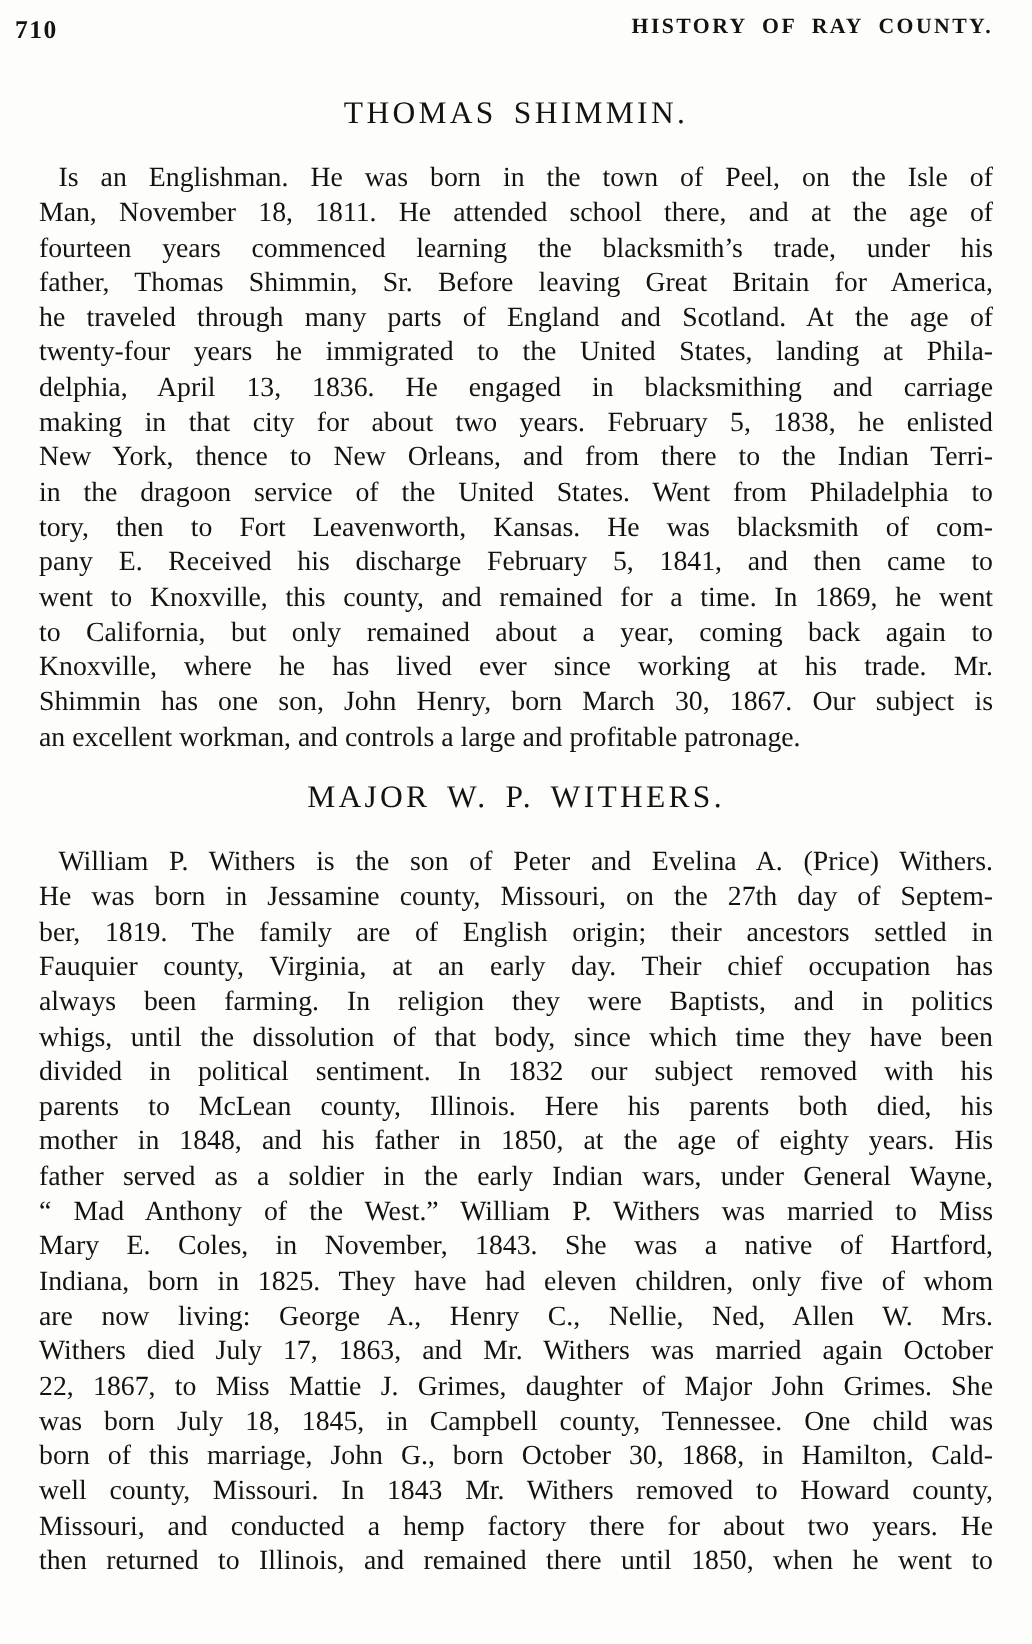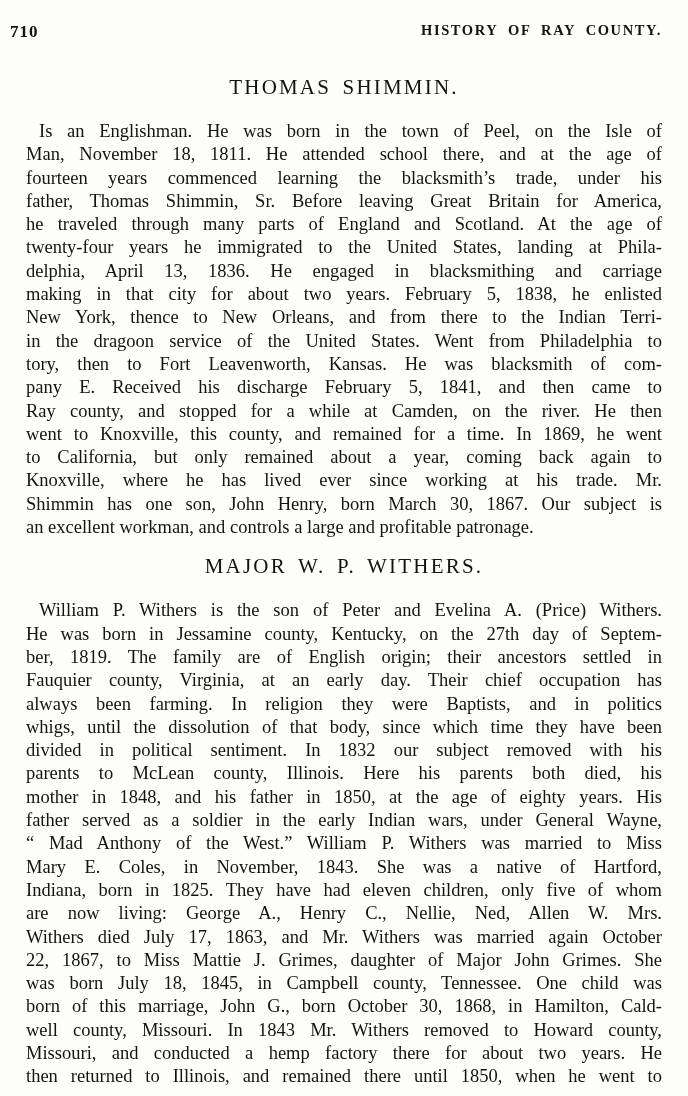--- a/index.html
+++ b/index.html
@@ -13,21 +13,21 @@
     background: #fdfdfb;
     color: #141311;
     font-family: "Liberation Serif", "DejaVu Serif", serif;
     -webkit-font-smoothing: antialiased;
   }
   .page {
     position: relative;
     width: 688px;
     height: 1096px;
     box-sizing: border-box;
-    padding: 20px 26px 0 26px;
+    padding: 8px 26px 0 26px;
   }
   
   .running-head {
     position: relative;
     height: 22px;
     margin-top: 2px;
   }
   .page-num {
     position: absolute;
     left: -16px;
@@ -94,34 +94,33 @@
         <div class="line">fourteen years commenced learning the blacksmith’s trade, under his</div>
         <div class="line">father, Thomas Shimmin, Sr.  Before leaving Great Britain for America,</div>
         <div class="line">he traveled through many parts of England and Scotland.  At the age of</div>
         <div class="line">twenty-four years he immigrated to the United States, landing at Phila-</div>
         <div class="line">delphia, April 13, 1836.  He engaged in blacksmithing and carriage</div>
         <div class="line">making in that city for about two years.  February 5, 1838, he enlisted</div>
         <div class="line">New York, thence to New Orleans, and from there to the Indian Terri-</div>
         <div class="line">in the dragoon service of the United States.  Went from Philadelphia to</div>
         <div class="line">tory, then to Fort Leavenworth, Kansas.  He was blacksmith of com-</div>
         <div class="line">pany E.  Received his discharge February 5, 1841, and then came to</div>
-        <div class="line">Ray county, and stopped for a while at Camden, on the river.  He then</div>
         <div class="line">went to Knoxville, this county, and remained for a time.  In 1869, he went</div>
         <div class="line">to California, but only remained about a year, coming back again to</div>
         <div class="line">Knoxville, where he has lived ever since working at his trade.  Mr.</div>
         <div class="line">Shimmin has one son, John Henry, born March 30, 1867.  Our subject is</div>
         <div class="line end">an excellent workman, and controls a large and profitable patronage.</div>
       </div>
   </section>
 
   <section>
     <h2 class="entry-heading heading-2">MAJOR W. P. WITHERS.</h2>
     <div class="paragraph">
         <div class="line first">William P. Withers is the son of Peter and Evelina A. (Price) Withers.</div>
-        <div class="line">He was born in Jessamine county, Kentucky, on the 27th day of Septem-</div>
+        <div class="line">He was born in Jessamine county, Missouri, on the 27th day of Septem-</div>
         <div class="line">ber, 1819.  The family are of English origin; their ancestors settled in</div>
         <div class="line">Fauquier county, Virginia, at an early day.  Their chief occupation has</div>
         <div class="line">always been farming.  In religion they were Baptists, and in politics</div>
         <div class="line">whigs, until the dissolution of that body, since which time they have been</div>
         <div class="line">divided in political sentiment.  In 1832 our subject removed with his</div>
         <div class="line">parents to McLean county, Illinois.  Here his parents both died, his</div>
         <div class="line">mother in 1848, and his father in 1850, at the age of eighty years.  His</div>
         <div class="line">father served as a soldier in the early Indian wars, under General Wayne,</div>
         <div class="line">“ Mad Anthony of the West.”  William P. Withers was married to Miss</div>
         <div class="line">Mary E. Coles, in November, 1843.  She was a native of Hartford,</div>

